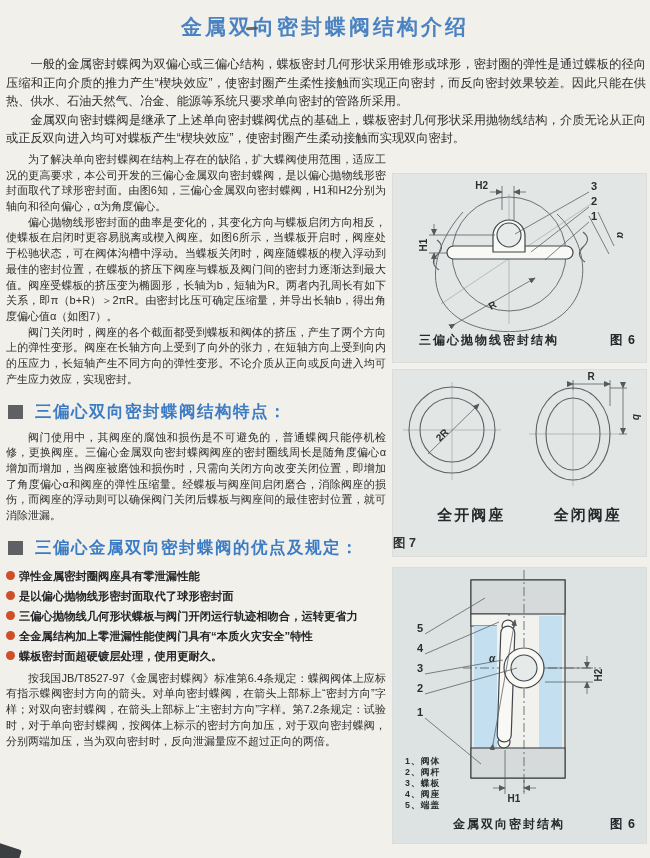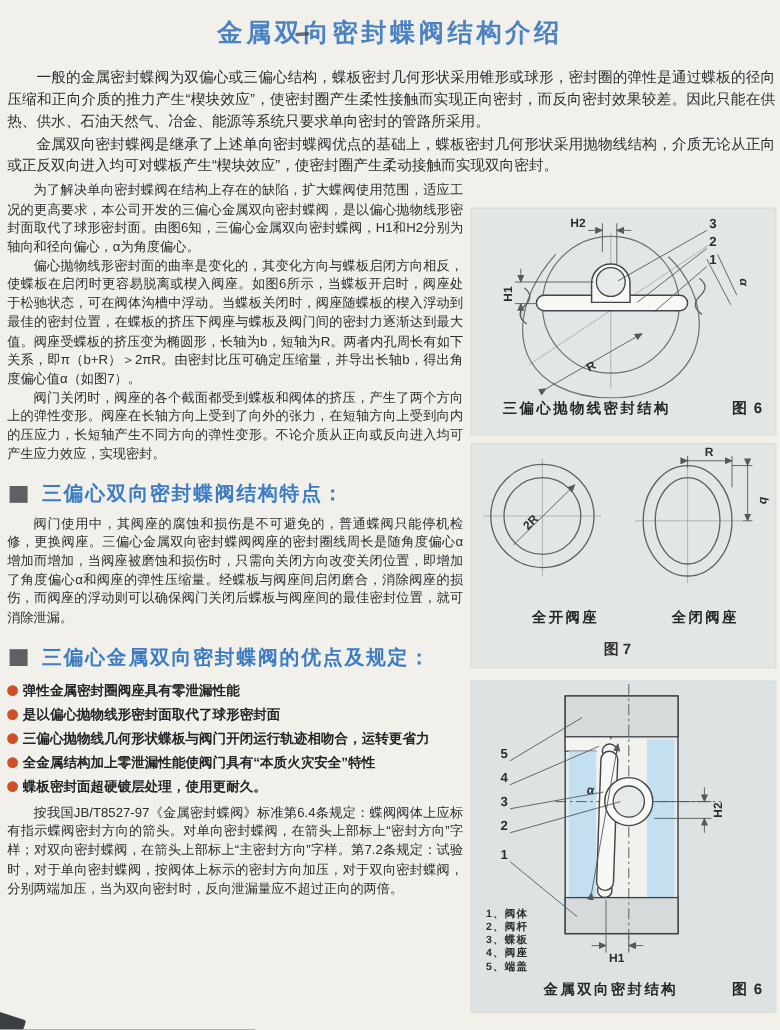--- a/index.html
+++ b/index.html
@@ -42,25 +42,25 @@
   .panel.p7{height:186px;margin-bottom:12px;}
   .panel.p8{height:275px;background:#dde2e2;}
   .cap-row{
     display:flex;justify-content:space-between;align-items:center;
     padding:0 10px 0 26px;
     font-size:12px;font-weight:bold;color:#26292b;letter-spacing:2px;
   }
   .fig-label{letter-spacing:1px;font-size:12.5px;}
   .subcap-row{
     display:flex;justify-content:space-around;
-    font-size:12px;font-weight:bold;color:#26292b;letter-spacing:2px;
+    font-size:15px;font-weight:bold;color:#26292b;letter-spacing:2px;
     margin-top:14px;
     padding-left:20px;
   }
-  .label-row{text-align:center;padding-right:10px;font-size:12.5px;font-weight:bold;margin-top:10px;}
+  .label-row{text-align:left;padding-right:10px;font-size:12.5px;font-weight:bold;margin-top:10px;}
   .sec-head{display:flex;align-items:center;margin:9px 0 7px 2px;}
   .sec-head .sq{width:15px;height:14px;background:#5e6064;margin-right:12px;flex:none;}
   .sec-head .sec-title{
     color:#3d7cc4;font-size:16.5px;font-weight:bold;letter-spacing:1.5px;
   }
   .col-p{
     margin:0;text-indent:2em;text-align:justify;
     font-size:11px;line-height:15.7px;color:#2e2e30;
   }
   .bullets{margin:5px 0 4px 0;}

